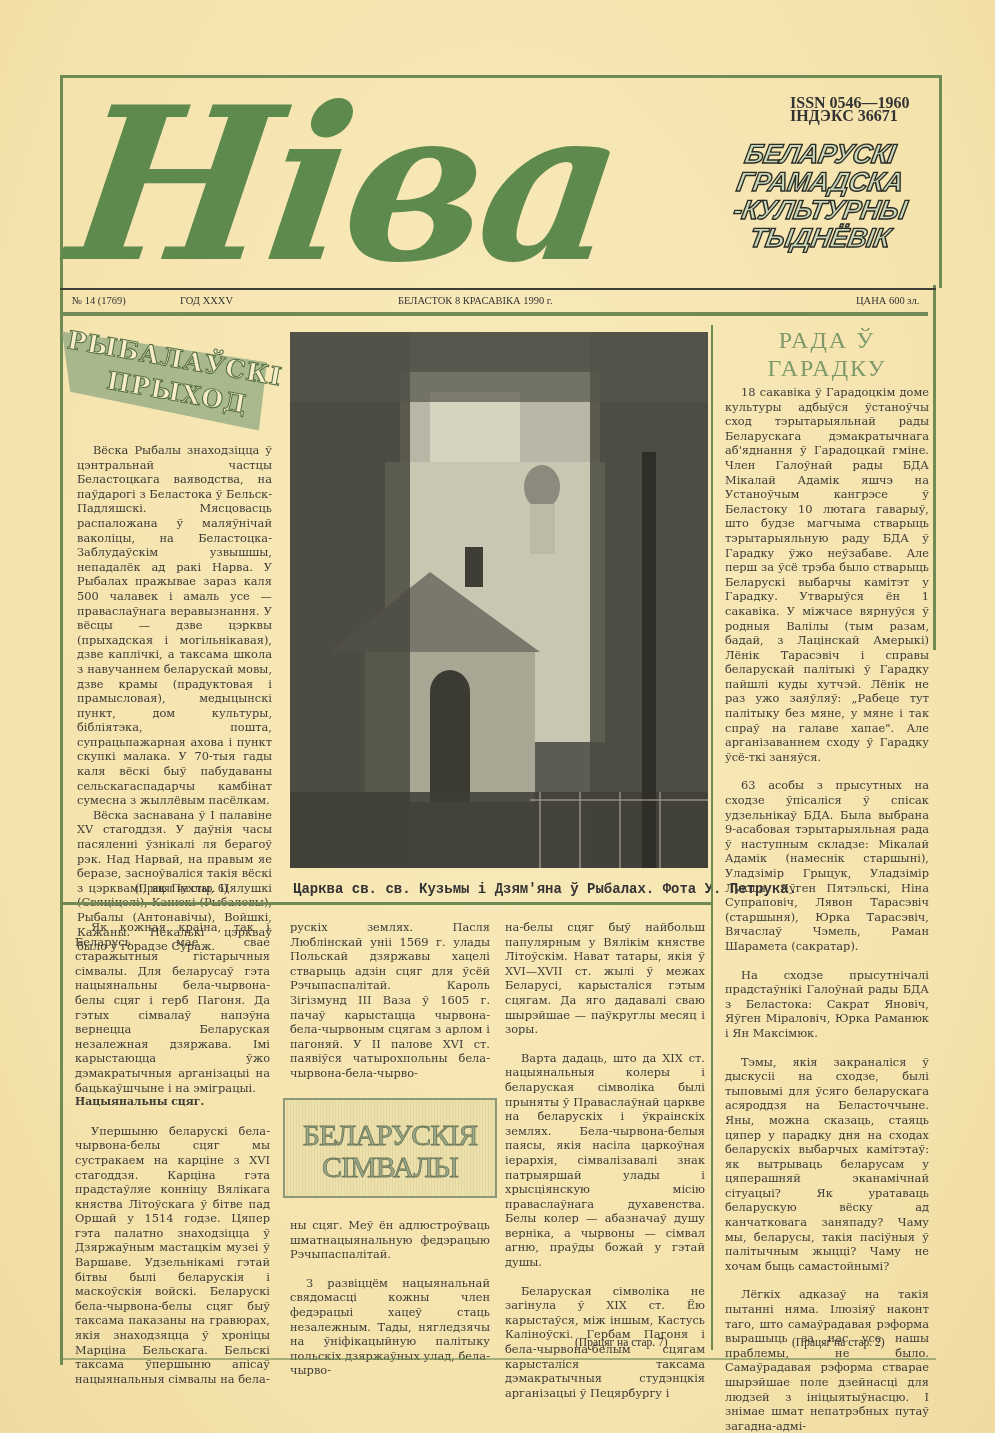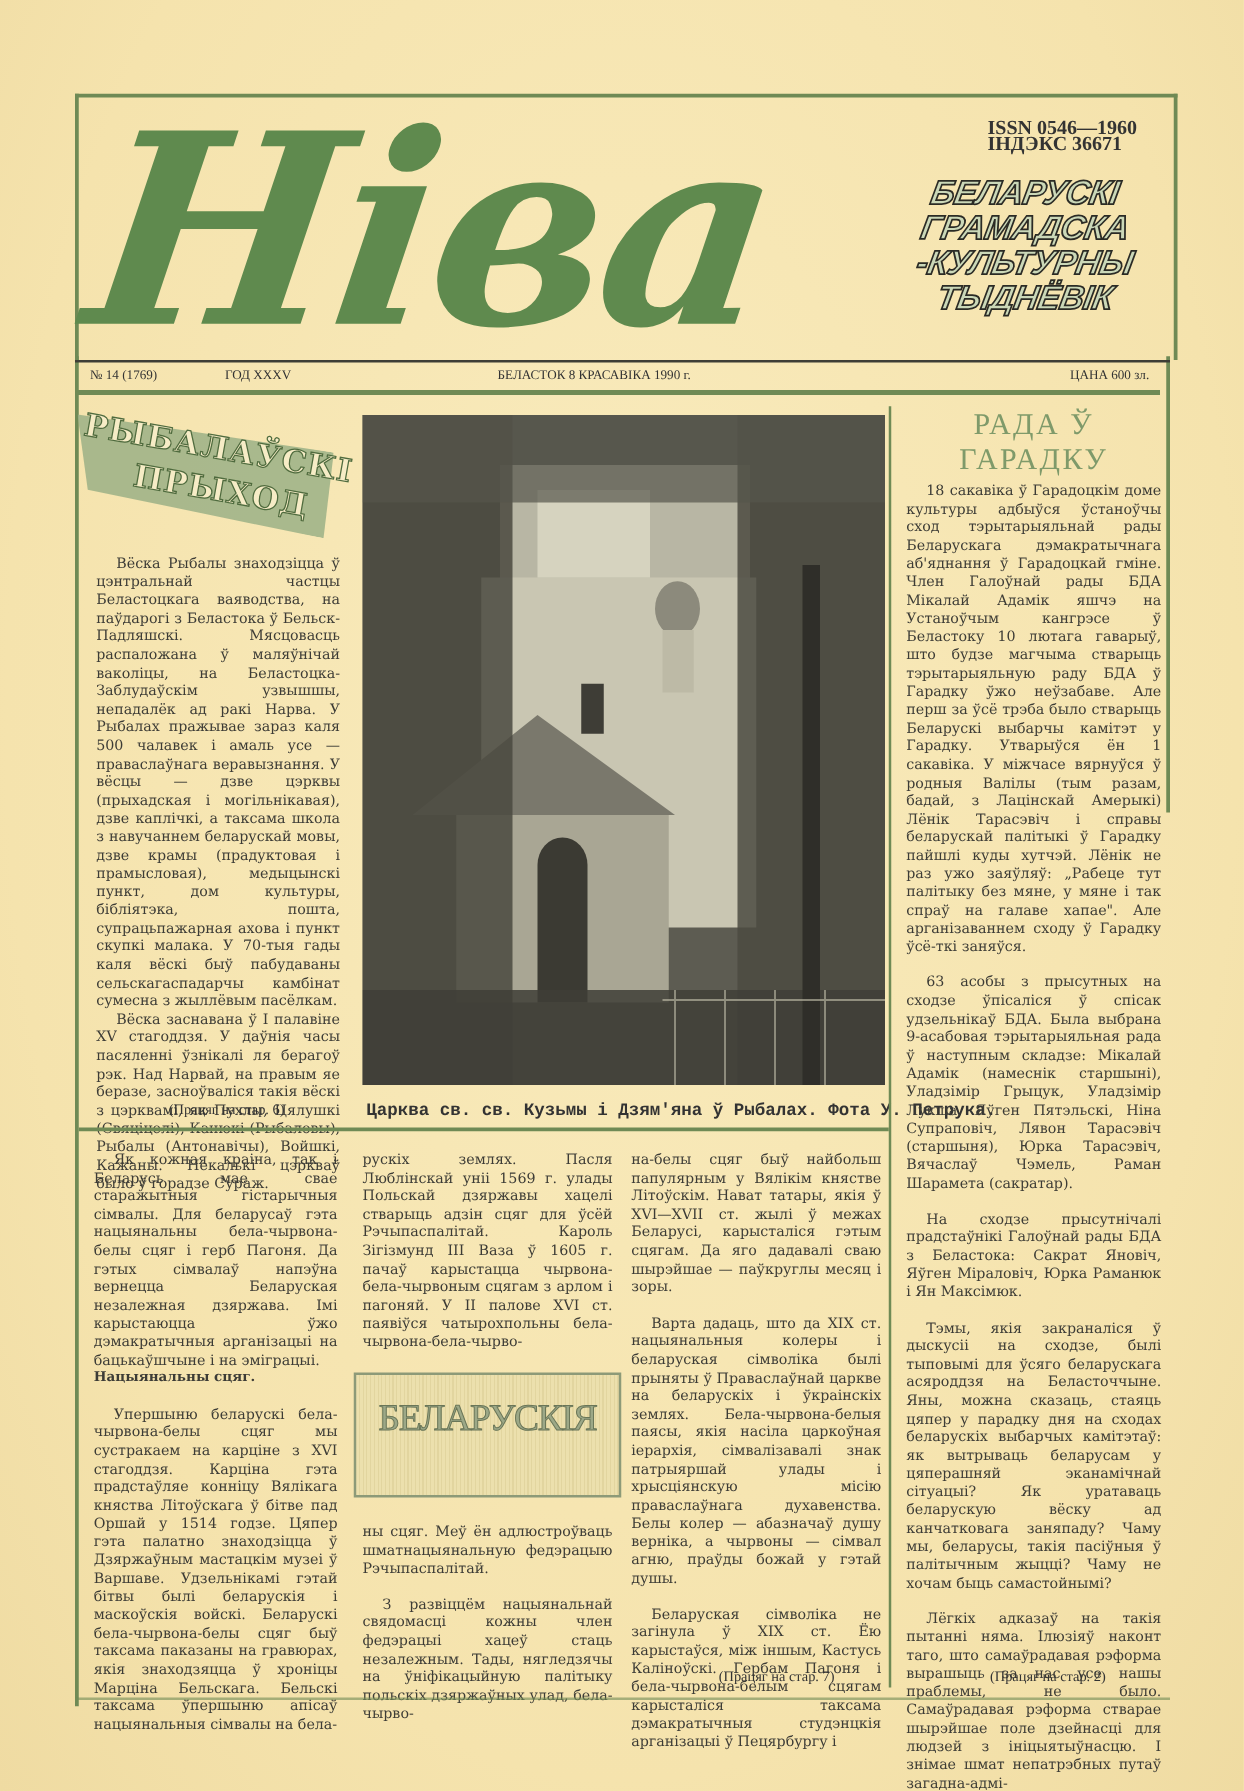--- a/index.html
+++ b/index.html
@@ -130,20 +130,21 @@
   <p>Як кожная краіна, так і Беларусь мае свае старажытныя гістарычныя сімвалы. Для беларусаў гэта нацыянальны бела-чырвона-белы сцяг і герб Пагоня. Да гэтых сімвалаў напэўна вернецца Беларуская незалежная дзяржава. Імі карыстаюцца ўжо дэмакратычныя арганізацыі на бацькаўшчыне і на эміграцыі.</p>
   <p class="sub">Нацыянальны сцяг.</p>
   <p>Упершыню беларускі бела-чырвона-белы сцяг мы сустракаем на карціне з XVI стагоддзя. Карціна гэта прадстаўляе конніцу Вялікага княства Літоўскага ў бітве пад Оршай у 1514 годзе. Цяпер гэта палатно знаходзіцца ў Дзяржаўным мастацкім музеі ў Варшаве. Удзельнікамі гэтай бітвы былі беларускія і маскоўскія войскі. Беларускі бела-чырвона-белы сцяг быў таксама паказаны на гравюрах, якія знаходзяцца ў хроніцы Марціна Бельскага. Бельскі таксама ўпершыню апісаў нацыянальныя сімвалы на бела-</p>
 </div>
 
 <div class="col" style="left:290px;top:920px;width:200px;">
   <p style="text-indent:0">рускіх землях. Пасля Люблінскай уніі 1569 г. улады Польскай дзяржавы хацелі стварыць адзін сцяг для ўсёй Рэчыпаспалітай. Кароль Зігізмунд III Ваза ў 1605 г. пачаў карыстацца чырвона-бела-чырвоным сцягам з арлом і пагоняй. У II палове XVI ст. паявіўся чатырохпольны бела-чырвона-бела-чырво-</p>
 </div>
 <div class="symbox">
   <div class="t" style="top:18px;">БЕЛАРУСКІЯ</div>
+  <div class="t" style="top:50px;">СІМВАЛЫ</div>
 </div>
 <div class="col" style="left:290px;top:1218px;width:200px;">
   <p style="text-indent:0">ны сцяг. Меў ён адлюстроўваць шматнацыянальную федэрацыю Рэчыпаспалітай.</p>
   <p class="gap">З развіццём нацыянальнай свядомасці кожны член федэрацыі хацеў стаць незалежным. Тады, нягледзячы на ўніфікацыйную палітыку польскіх дзяржаўных улад, бела-чырво-</p>
 </div>
 
 <div class="col" style="left:505px;top:920px;width:200px;">
   <p style="text-indent:0">на-белы сцяг быў найбольш папулярным у Вялікім княстве Літоўскім. Нават татары, якія ў XVI—XVII ст. жылі ў межах Беларусі, карысталіся гэтым сцягам. Да яго дадавалі сваю шырэйшае — паўкруглы месяц і зоры.</p>
   <p class="gap">Варта дадаць, што да XIX ст. нацыянальныя колеры і беларуская сімволіка былі прыняты ў Праваслаўнай царкве на беларускіх і ўкраінскіх землях. Бела-чырвона-белыя паясы, якія насіла царкоўная іерархія, сімвалізавалі знак патрыяршай улады і хрысціянскую місію праваслаўнага духавенства. Белы колер — абазначаў душу верніка, а чырвоны — сімвал агню, праўды божай у гэтай душы.</p>
   <p class="gap">Беларуская сімволіка не загінула ў XIX ст. Ёю карыстаўся, між іншым, Кастусь Каліноўскі. Гербам Пагоня і бела-чырвона-белым сцягам карысталіся таксама дэмакратычныя студэнцкія арганізацыі ў Пецярбургу і</p>

